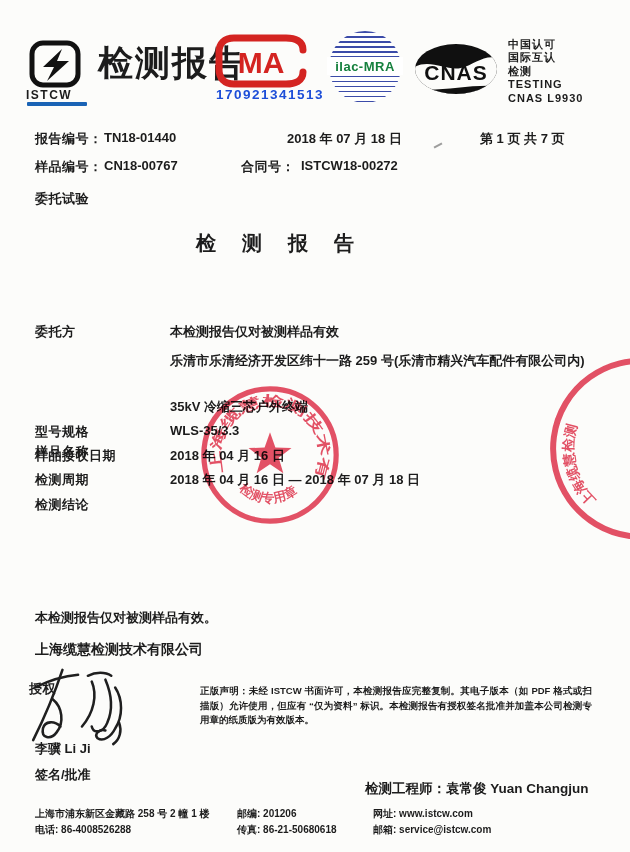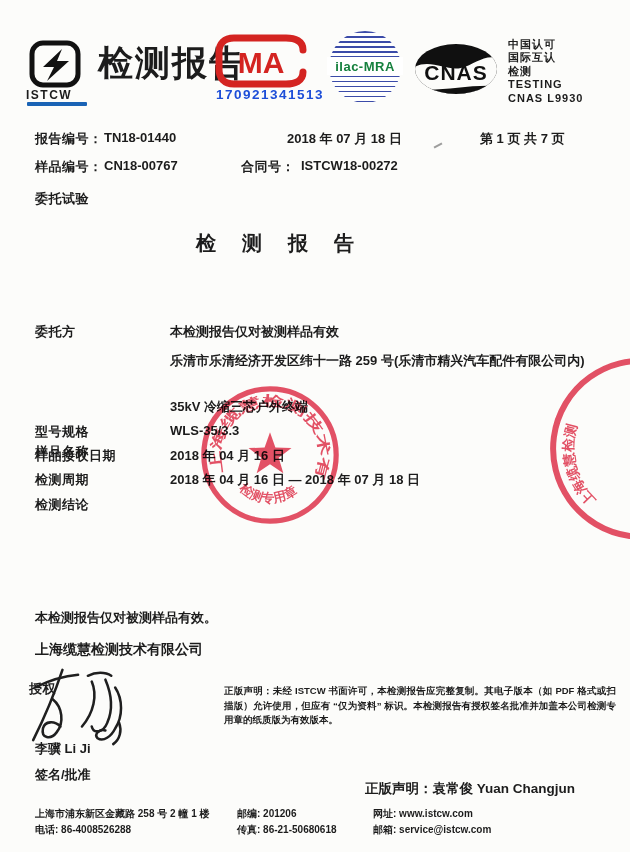--- a/index.html
+++ b/index.html
@@ -24,21 +24,21 @@
     background:repeating-linear-gradient(180deg,#3b4ba8 0 1.5px,#ffffff 1.5px 5px);
     position:relative;
   }
   .ilac .band{
     position:absolute;left:-2px;right:-2px;top:26px;height:18px;background:#fff;
     display:flex;align-items:center;justify-content:center;
   }
   .ilac .band span{font-size:13px;font-weight:700;color:#15803d;letter-spacing:.5px;}
   .disc{
     font-size:9.5px;font-weight:600;line-height:1.55;white-space:normal;
-    width:392px;text-align:justify;margin-left:24px;
+    width:392px;text-align:justify;
   }
   .foot{font-size:10px;font-weight:700;line-height:1.55;white-space:pre-line;}
   .stamp{mix-blend-mode:multiply;opacity:.88;}
   .artifact{width:2px;height:9px;background:#6a6a6a;opacity:.65;transform:rotate(62deg);}
 </style>
 </head>
 <body>
 
 <div class="page">
 
@@ -156,21 +156,21 @@
       <path d="M98,58 C101,66 99,75 92,80"></path>
     </g>
   </svg>
 
   <span class="abs val" style="left:35px;top:740px;">李骥 Li Ji</span>
   <span class="abs val" style="left:35px;top:766px;">签名/批准</span>
 
   <div class="abs disc" style="left:200px;top:684px;">正版声明：未经 ISTCW 书面许可，本检测报告应完整复制。其电子版本（如 PDF 格式或扫描版）允许使用，但应有 “仅为资料” 标识。本检测报告有授权签名批准并加盖本公司检测专用章的纸质版为有效版本。</div>
 
   <span class="abs b" style="left:365px;top:780px;font-size:13.5px;">
-    <span>正版声明：</span><span>袁常俊 Yuan Changjun</span>
+    <span>检测工程师：</span><span>袁常俊 Yuan Changjun</span>
   </span>
 
   <div class="abs foot" style="left:35px;top:806px;">上海市浦东新区金藏路 258 号 2 幢 1 楼
 电话: 86-4008526288</div>
   <div class="abs foot" style="left:237px;top:806px;">邮编: 201206
 传真: 86-21-50680618</div>
   <div class="abs foot" style="left:373px;top:806px;">网址: www.istcw.com
 邮箱: service@istcw.com</div>
 
 </div>

